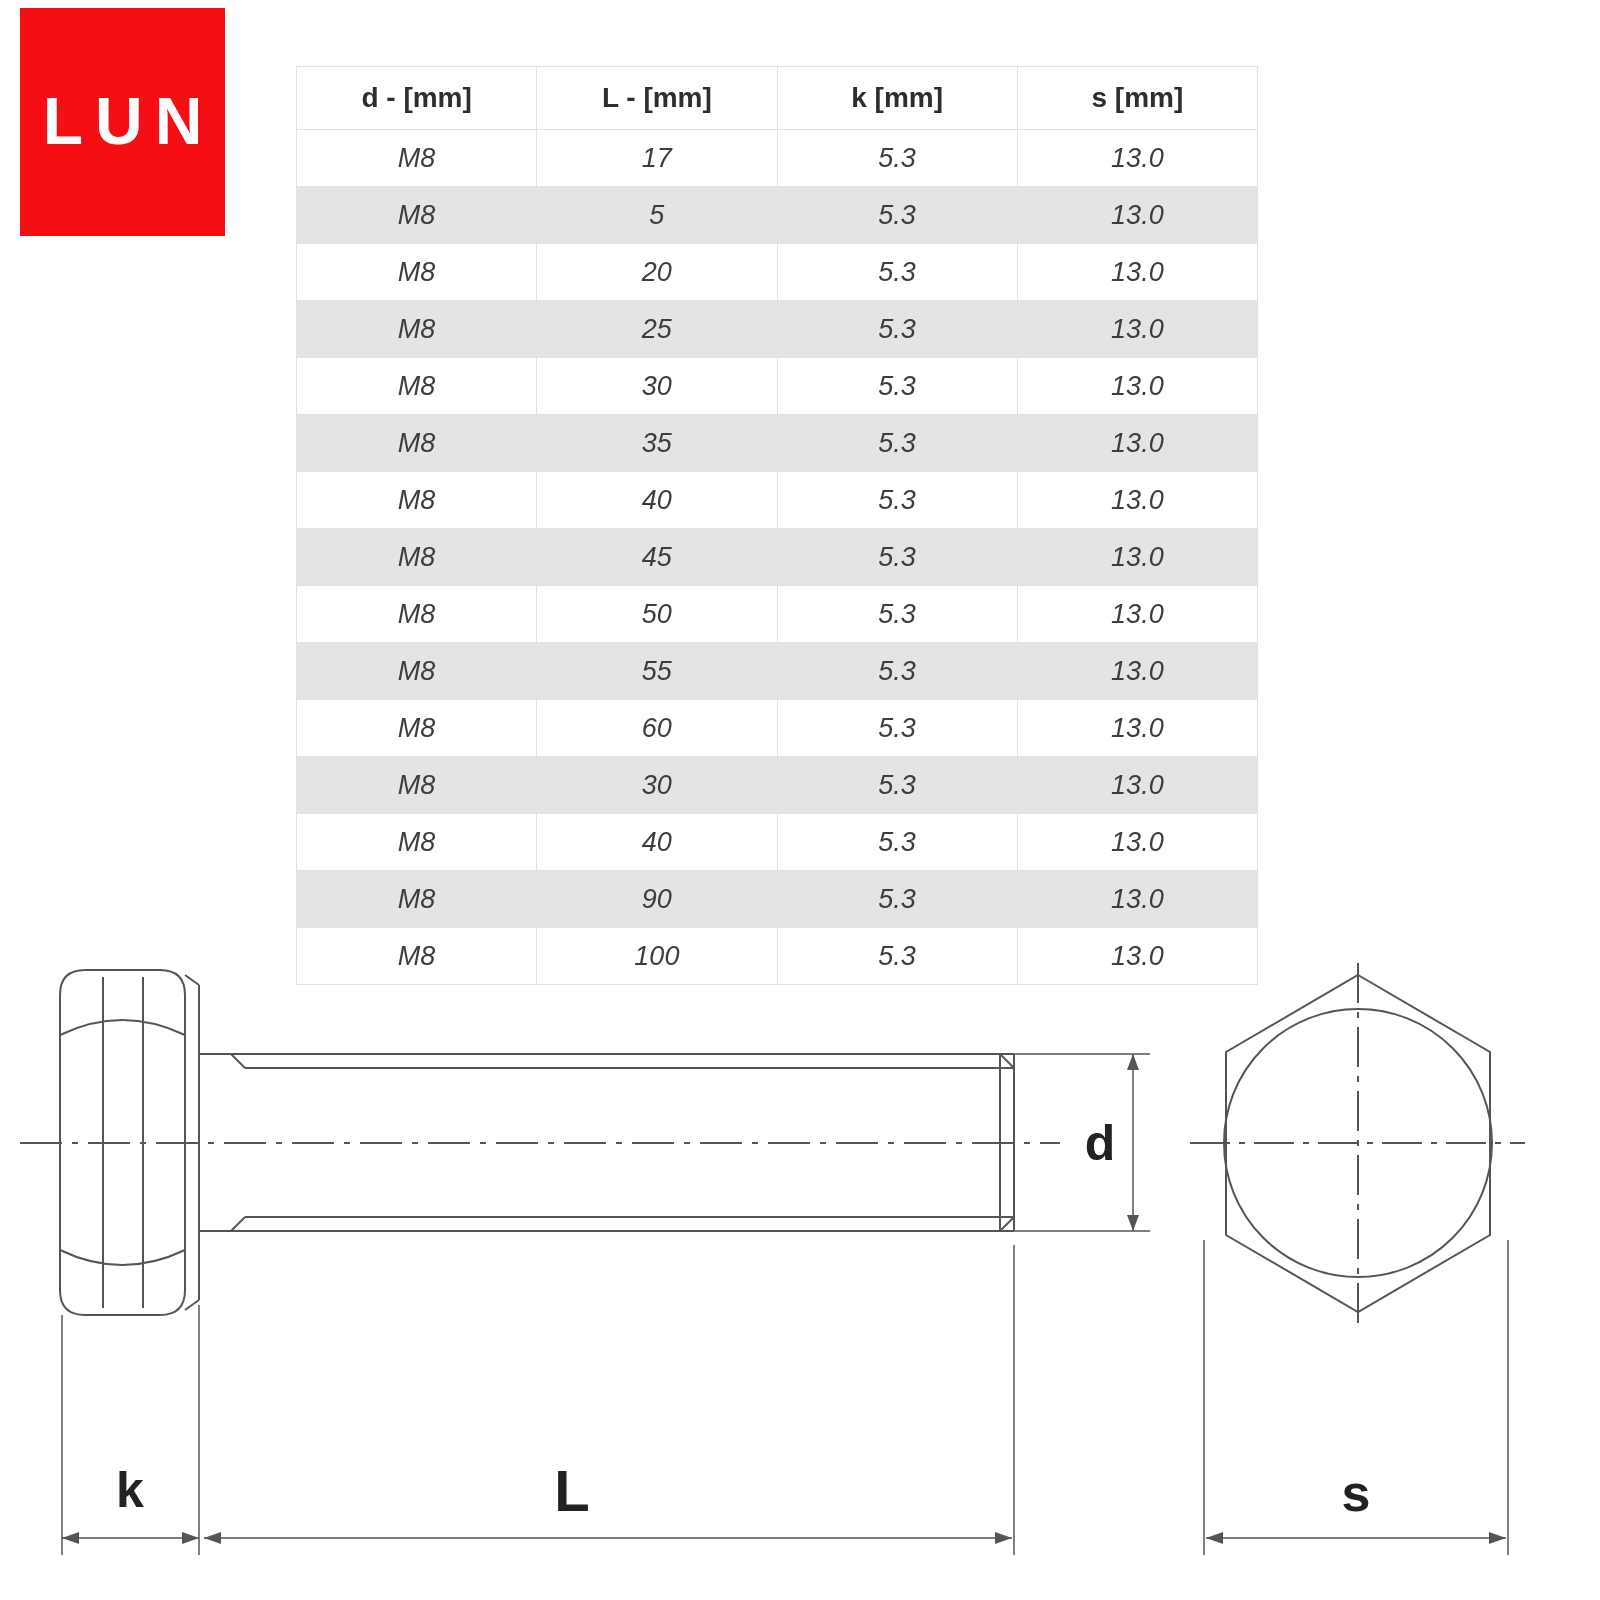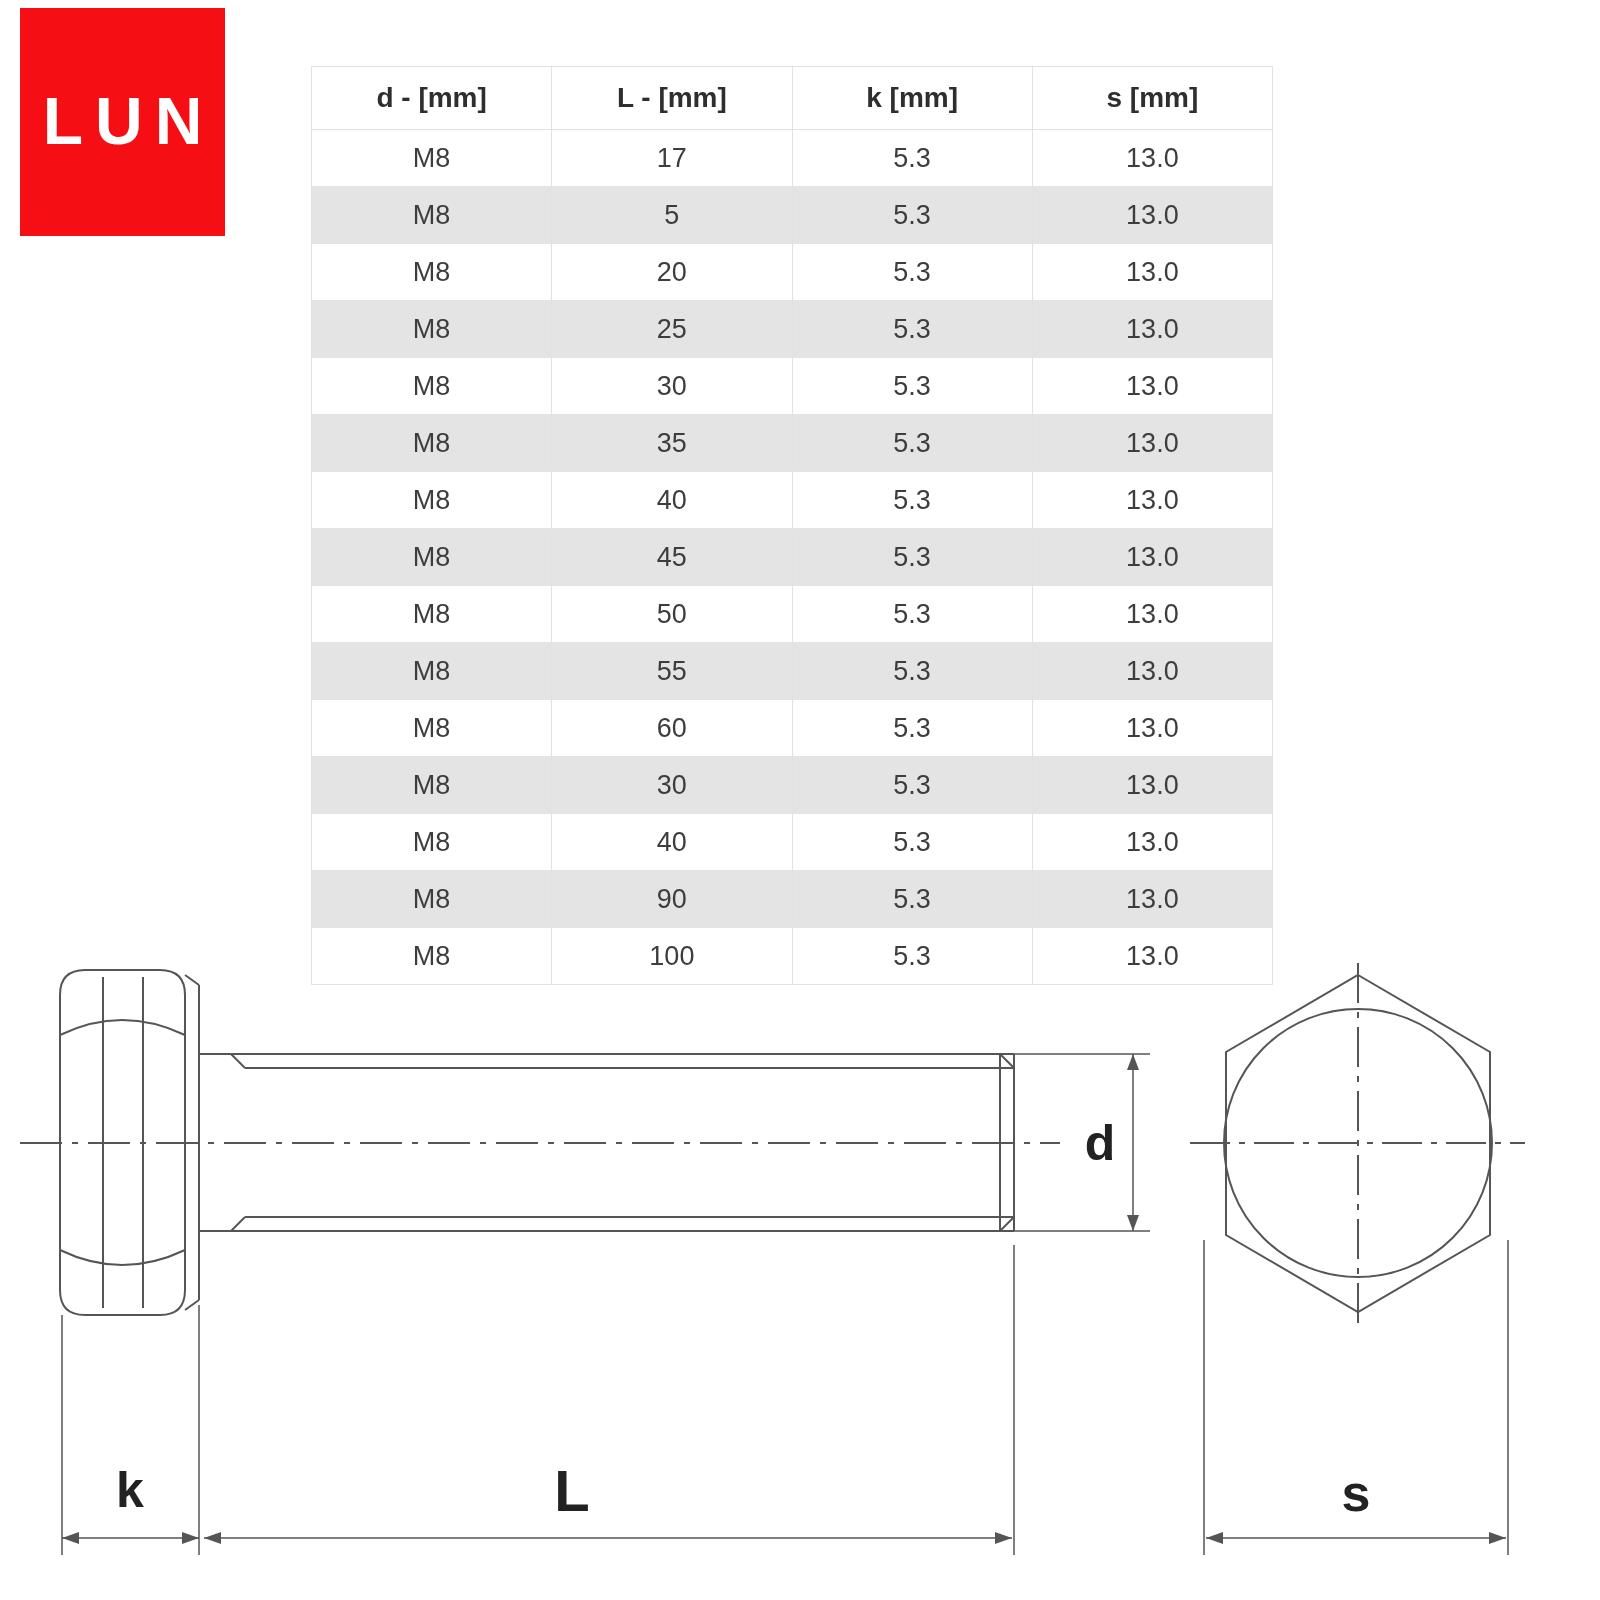--- a/index.html
+++ b/index.html
@@ -42,21 +42,20 @@
     text-indent: 12px;
     white-space: nowrap;
   }
 
   
   .table-wrap {
     position: absolute;
     left: 296px;
     top: 66px;
     width: 962px;
-    margin-left: 15px;
   }
   table.spec {
     border-collapse: collapse;
     width: 100%;
     table-layout: fixed;
   }
   table.spec th, table.spec td {
     border: 1px solid #e2e2e2;
     text-align: center;
     font-size: 27px;
@@ -69,20 +68,21 @@
     font-weight: bold;
     font-size: 28px;
     height: 62px;
     color: #2e2e2e;
   }
   table.spec tbody tr.alt td {
     background: #e4e4e4;
   }
   table.spec tbody tr td {
     background: #ffffff;
+    font-style: italic;
   }
 
   
   .drawing {
     position: absolute;
     left: 0;
     top: 955px;
     width: 1600px;
     height: 645px;
   }

